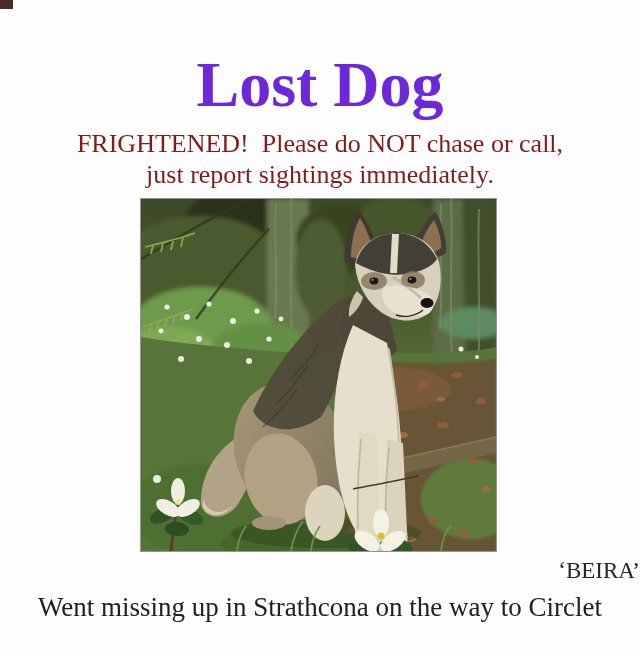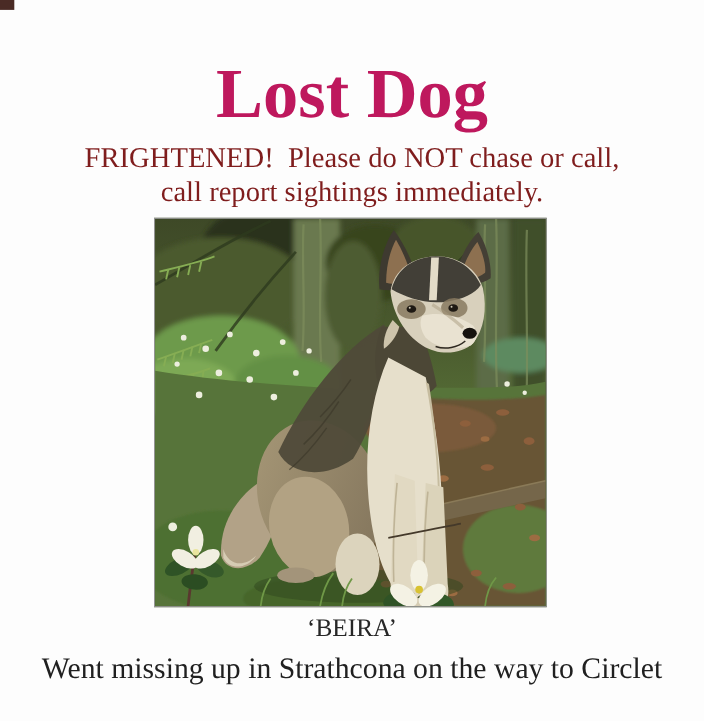--- a/index.html
+++ b/index.html
@@ -12,41 +12,41 @@
     color:#1f1f1f;
   }
   .corner-artifact{
     position:absolute;left:0;top:0;width:13px;height:9px;
     background:#4a2b25;
   }
   .title{
     position:absolute;top:48px;left:0;width:100%;
     text-align:center;
     font-size:64px;line-height:74px;font-weight:700;
-    color:#be185d;
+    color:#6d28d9;
     letter-spacing:0px;
   }
   .warning{
     position:absolute;top:128px;left:0;width:100%;
     text-align:center;
     font-size:26px;line-height:31px;
     color:#7f1d1d;
   }
   .warning div{white-space:pre-wrap;}
   .photo-frame{
     position:absolute;left:140px;top:198px;
     width:357px;height:354px;
     border:1px solid #949494;
     box-sizing:border-box;
     background:#4c5c31;
   }
   .photo-frame svg{display:block;width:100%;height:100%;}
   .caption{
     position:absolute;top:557px;left:0;width:100%;
-    text-align:center;
+    text-align:right;
     font-size:23px;line-height:27px;
     color:#262626;
   }
   .details{
     position:absolute;top:592px;left:0;width:100%;
     text-align:center;
     font-size:27px;line-height:31px;
     color:#202020;
   }
 </style>
@@ -54,21 +54,21 @@
 <body>
 
 <div class="poster">
 
   <div class="corner-artifact"></div>
 
   <div class="title">Lost Dog</div>
 
   <div class="warning">
     <div>FRIGHTENED!  Please do NOT chase or call,</div>
-    <div>call report sightings immediately.</div>
+    <div>just report sightings immediately.</div>
   </div>
 
   <div class="photo-frame" role="img" aria-label="Photo of Beira, a grey, black and white husky-type dog with upright ears and dark facial mask, sitting in a mossy green forest clearing with white trillium flowers and brown leaf litter">
     <svg viewBox="0 0 355 352" preserveAspectRatio="none">
       <defs>
         <linearGradient id="bg" x1="0" y1="0" x2="0" y2="1">
           <stop offset="0" stop-color="#3e4927"></stop>
           <stop offset="0.3" stop-color="#4a5a2e"></stop>
           <stop offset="0.55" stop-color="#587238"></stop>
           <stop offset="1" stop-color="#4f6c33"></stop>

